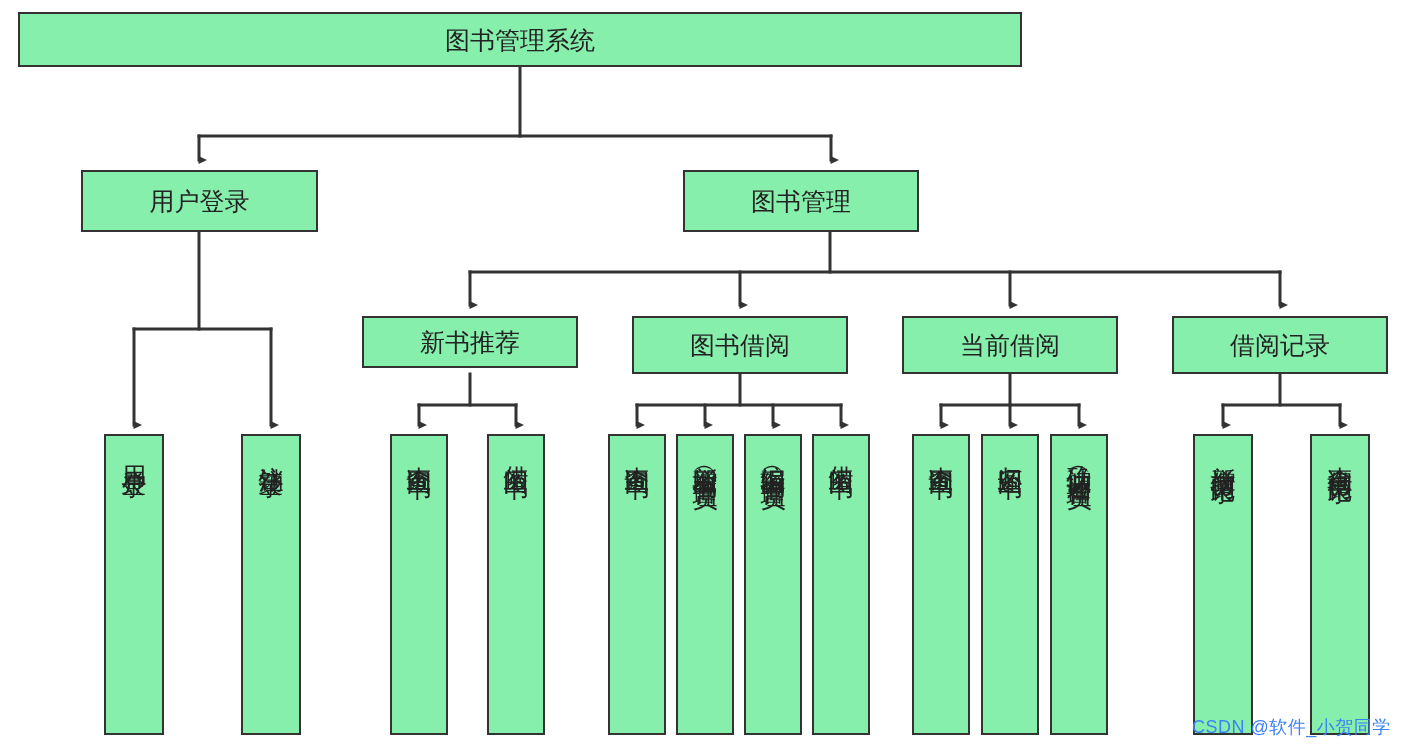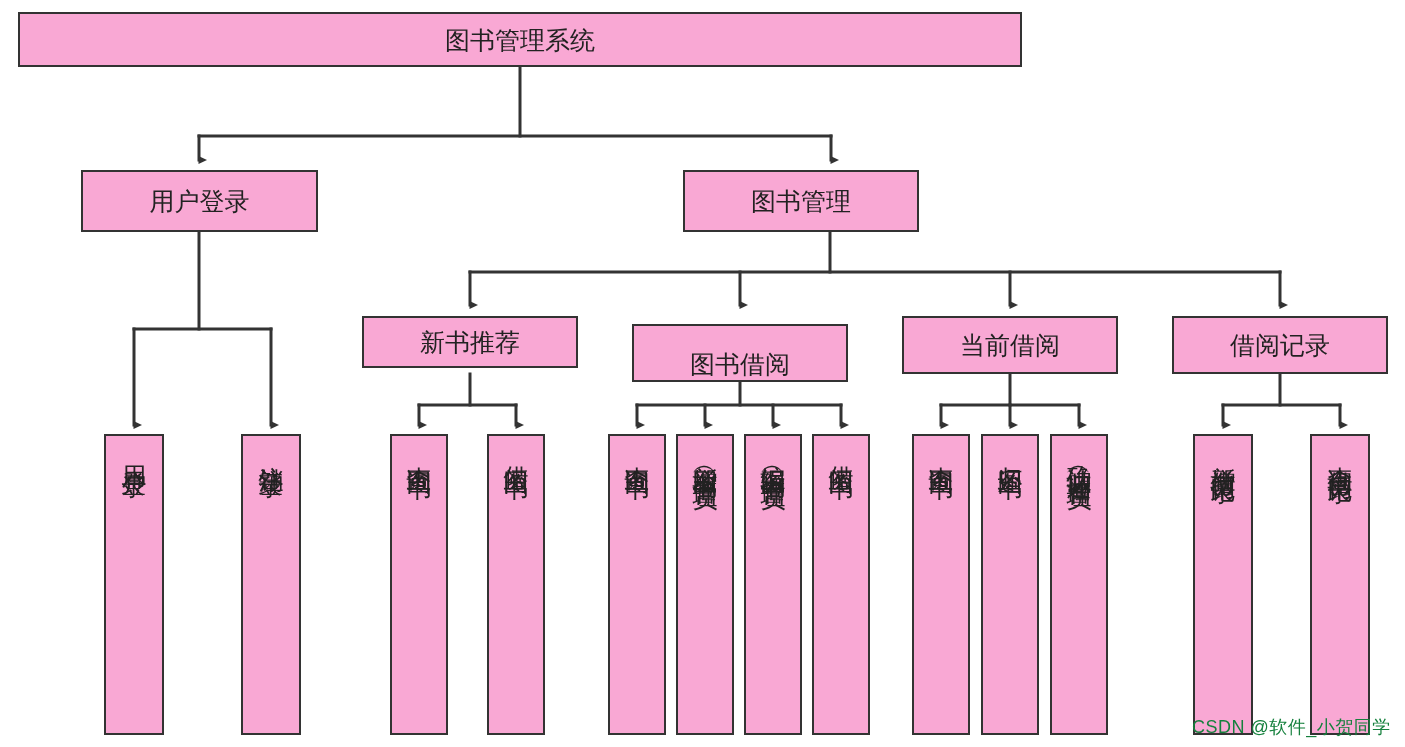--- a/index.html
+++ b/index.html
@@ -20,21 +20,21 @@
   svg.edges {
     position: absolute;
     left: 0;
     top: 0;
     width: 1405px;
     height: 747px;
   }
   .node {
     position: absolute;
     box-sizing: border-box;
-    background: #f9a8d4;
+    background: #86efac;
     border: 2.5px solid #333333;
     display: flex;
     align-items: center;
     justify-content: center;
     z-index: 2;
   }
   .node .label {
     color: #222222;
     text-align: center;
     line-height: 1.28;
@@ -54,21 +54,21 @@
   .node.vert .label {
     writing-mode: vertical-rl;
     text-orientation: upright;
     font-size: 25px;
     letter-spacing: 3px;
     line-height: 1;
     white-space: nowrap;
   }
   .watermark {
     position: absolute;
-    color: #15803d;
+    color: #3b82f6;
     font-size: 18px;
     z-index: 3;
     white-space: nowrap;
     letter-spacing: 0.5px;
   }
 </style>
 </head>
 <body>
 
 <div id="canvas">
@@ -132,21 +132,21 @@
   </div>
 
   <div class="node horiz" style="left:683px; top:170px; width:236px; height:62px;">
     <span class="label">图书管理</span>
   </div>
 
   <div class="node horiz" style="left:362px; top:316px; width:216px; height:52px;">
     <span class="label">新书推荐</span>
   </div>
 
-  <div class="node horiz" style="left:632px; top:324px; width:216px; height:58px;align-items:flex-end;">
+  <div class="node horiz" style="left:632px; top:316px; width:216px; height:58px;">
     <span class="label">图书借阅</span>
   </div>
 
   <div class="node horiz" style="left:902px; top:316px; width:216px; height:58px;">
     <span class="label">当前借阅</span>
   </div>
 
   <div class="node horiz" style="left:1172px; top:316px; width:216px; height:58px;">
     <span class="label">借阅记录</span>
   </div>

